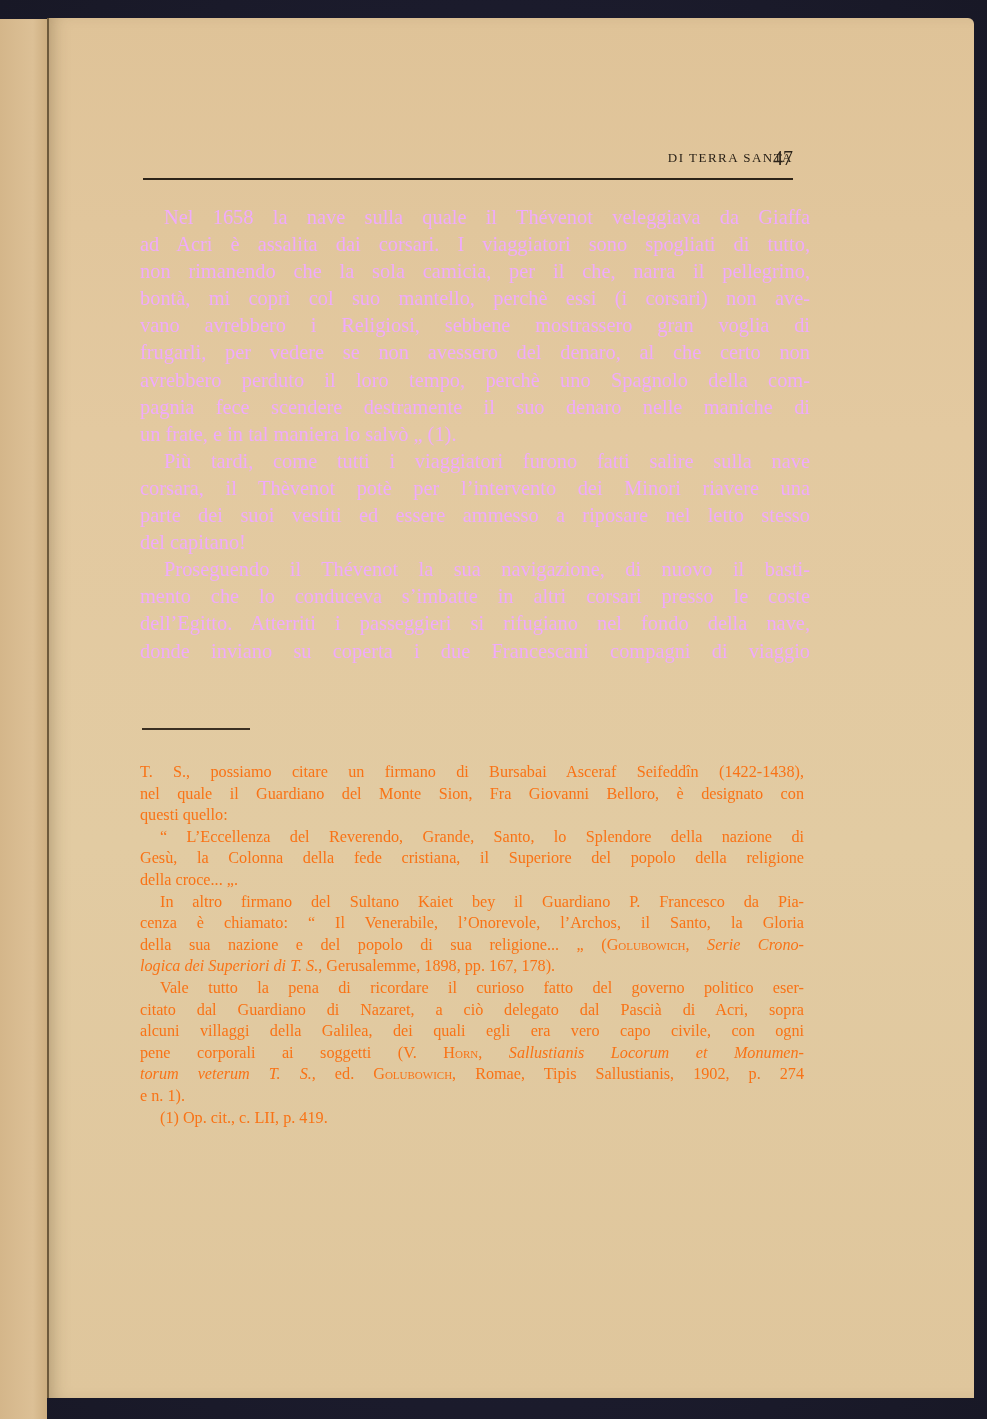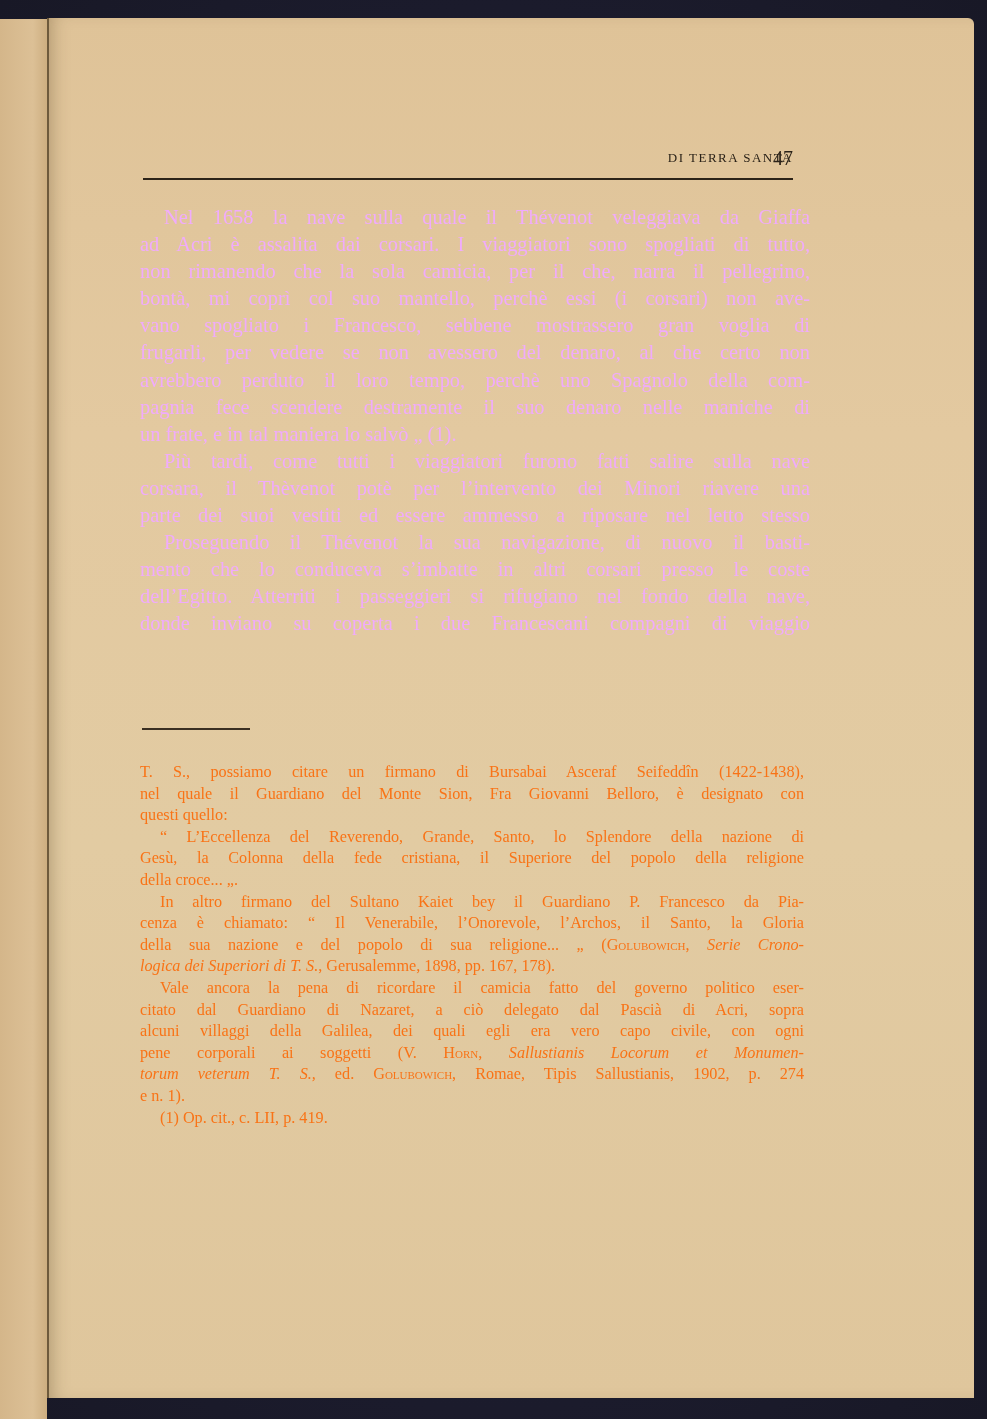--- a/index.html
+++ b/index.html
@@ -72,30 +72,31 @@
   <span class="rh-page">47</span>
 </div>
 <div class="rh-rule"></div>
 
 <div class="body-text">
   <p>
     <span class="line indent">Nel 1658 la nave sulla quale il Thévenot veleggiava da Giaffa</span>
     <span class="line">ad Acri è assalita dai corsari. I viaggiatori sono spogliati di tutto,</span>
     <span class="line">non rimanendo che la sola camicia, per il che, narra il pellegrino,</span>
     <span class="line">bontà, mi coprì col suo mantello, perchè essi (i corsari) non ave-</span>
-    <span class="line">vano spogliato i Francesco, sebbene mostrassero gran voglia di</span>
+    <span class="line">vano avrebbero i Religiosi, sebbene mostrassero gran voglia di</span>
     <span class="line">frugarli, per vedere se non avessero del denaro, al che certo non</span>
     <span class="line">avrebbero perduto il loro tempo, perchè uno Spagnolo della com-</span>
     <span class="line">pagnia fece scendere destramente il suo denaro nelle maniche di</span>
     <span class="line last">un frate, e in tal maniera lo salvò „ (1).</span>
   </p>
   <p>
     <span class="line indent">Più tardi, come tutti i viaggiatori furono fatti salire sulla nave</span>
     <span class="line">corsara, il Thèvenot potè per l’intervento dei Minori riavere una</span>
     <span class="line">parte dei suoi vestiti ed essere ammesso a riposare nel letto stesso</span>
+    <span class="line last">del capitano!</span>
   </p>
   <p>
     <span class="line indent">Proseguendo il Thévenot la sua navigazione, di nuovo il basti-</span>
     <span class="line">mento che lo conduceva s’imbatte in altri corsari presso le coste</span>
     <span class="line">dell’Egitto. Atterriti i passeggieri si rifugiano nel fondo della nave,</span>
     <span class="line">donde inviano su coperta i due Francescani compagni di viaggio</span>
   </p>
 </div>
 
 <div class="fn-rule"></div>
@@ -111,21 +112,21 @@
     <span class="line">Gesù, la Colonna della fede cristiana, il Superiore del popolo della religione</span>
     <span class="line last">della croce... „.</span>
   </div>
   <div>
     <span class="line" style="padding-left:20px">In altro firmano del Sultano Kaiet bey il Guardiano P. Francesco da Pia-</span>
     <span class="line">cenza è chiamato: “ Il Venerabile, l’Onorevole, l’Archos, il Santo, la Gloria</span>
     <span class="line"><span>della sua nazione e del popolo di sua religione... „ (</span><span class="sc">Golubowich</span><span>, </span><i>Serie Crono-</i></span>
     <span class="line last"><i>logica dei Superiori di T. S.</i><span>, Gerusalemme, 1898, pp. 167, 178).</span></span>
   </div>
   <div>
-    <span class="line" style="padding-left:20px">Vale ancora la pena di ricordare il camicia fatto del governo politico eser-</span>
+    <span class="line" style="padding-left:20px">Vale tutto la pena di ricordare il curioso fatto del governo politico eser-</span>
     <span class="line">citato dal Guardiano di Nazaret, a ciò delegato dal Pascià di Acri, sopra</span>
     <span class="line">alcuni villaggi della Galilea, dei quali egli era vero capo civile, con ogni</span>
     <span class="line"><span>pene corporali ai soggetti (V. </span><span class="sc">Horn</span><span>, </span><i>Sallustianis Locorum et Monumen-</i></span>
     <span class="line"><i>torum veterum T. S.,</i><span> ed. </span><span class="sc">Golubowich</span><span>, Romae, Tipis Sallustianis, 1902, p. 274</span></span>
     <span class="line last">e n. 1).</span>
   </div>
   <div>
     <span class="line last" style="padding-left:20px">(1) Op. cit., c. LII, p. 419.</span>
   </div>
 </div>

